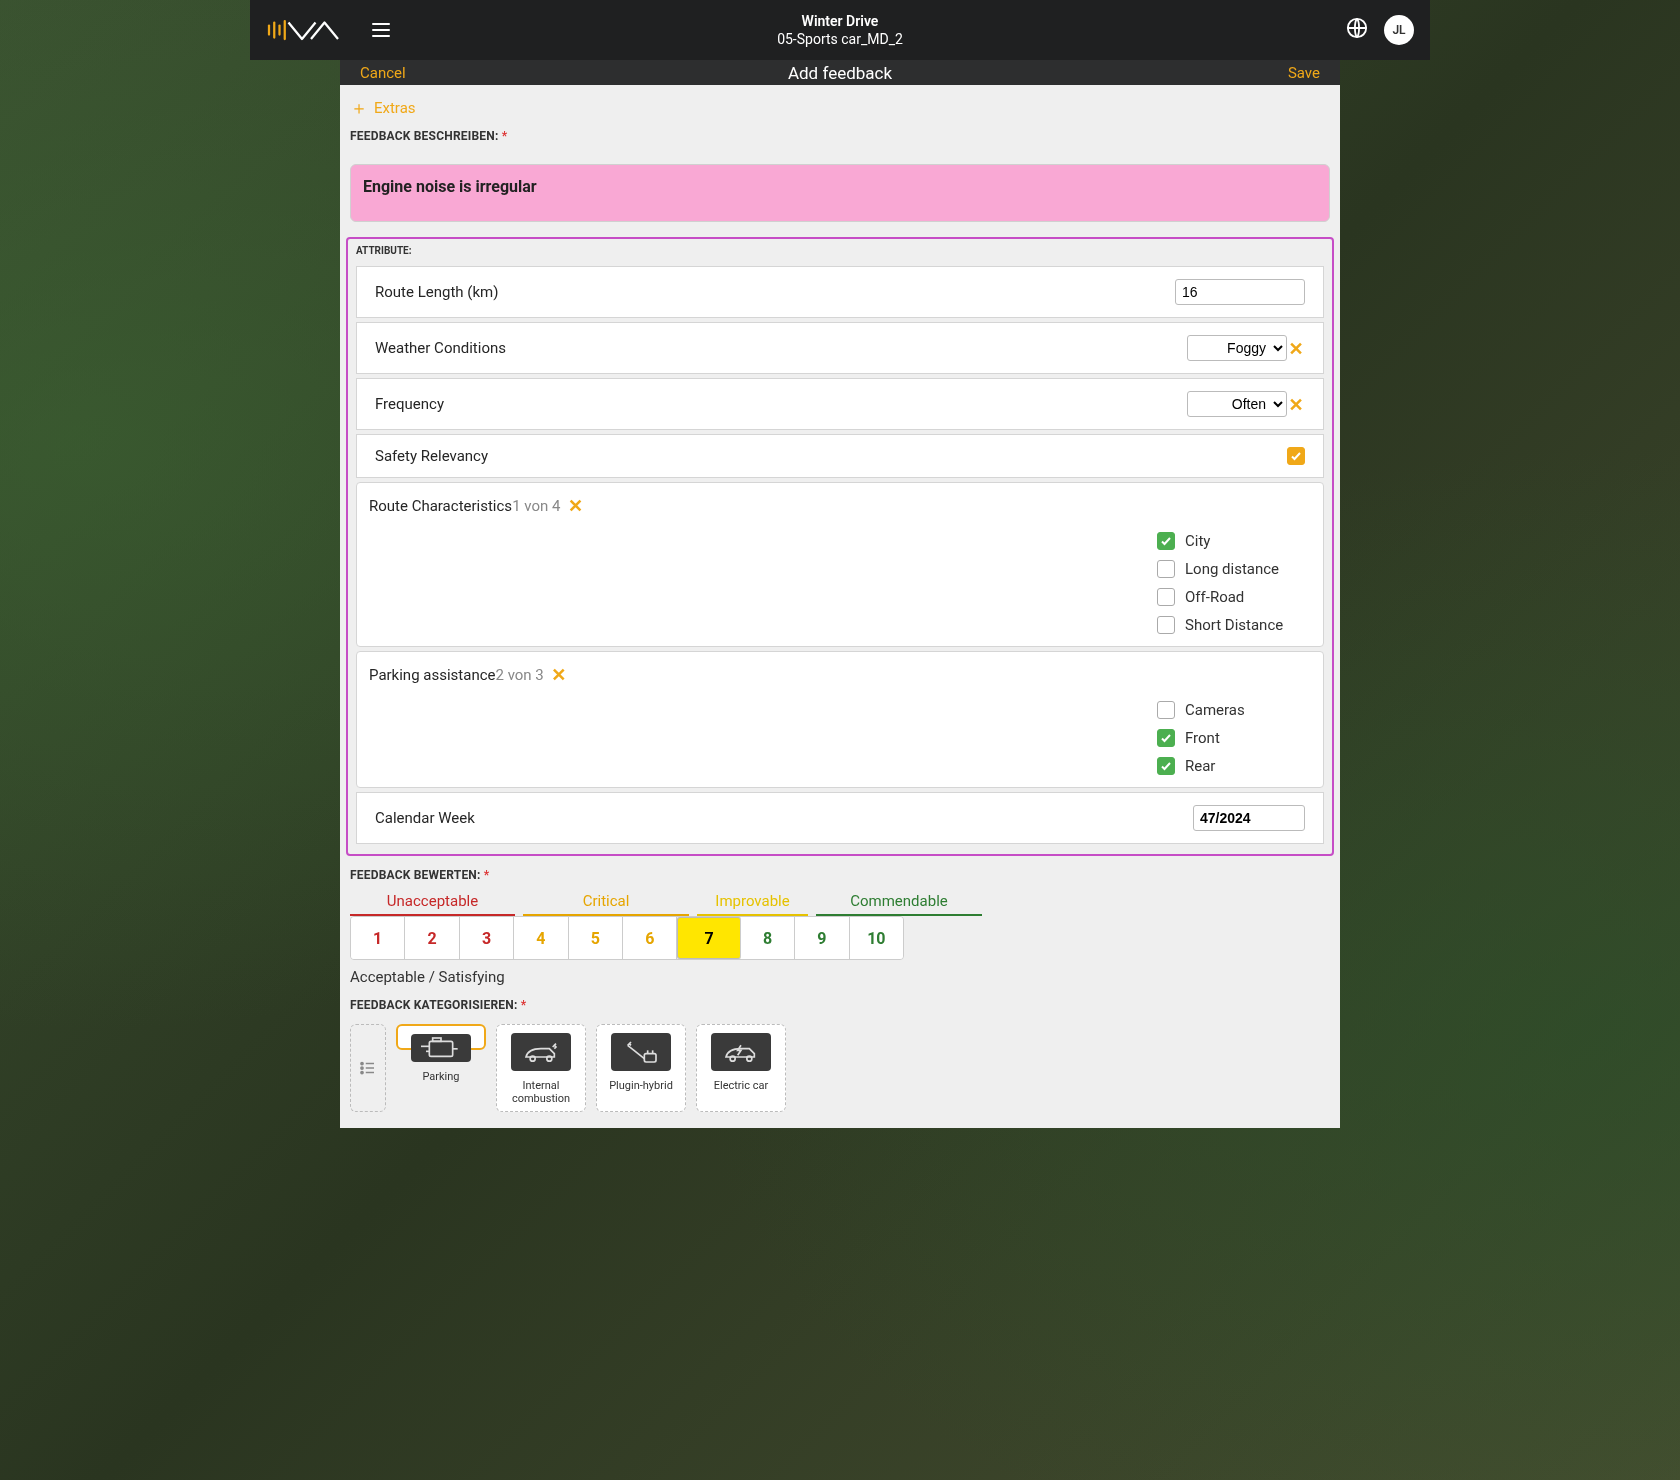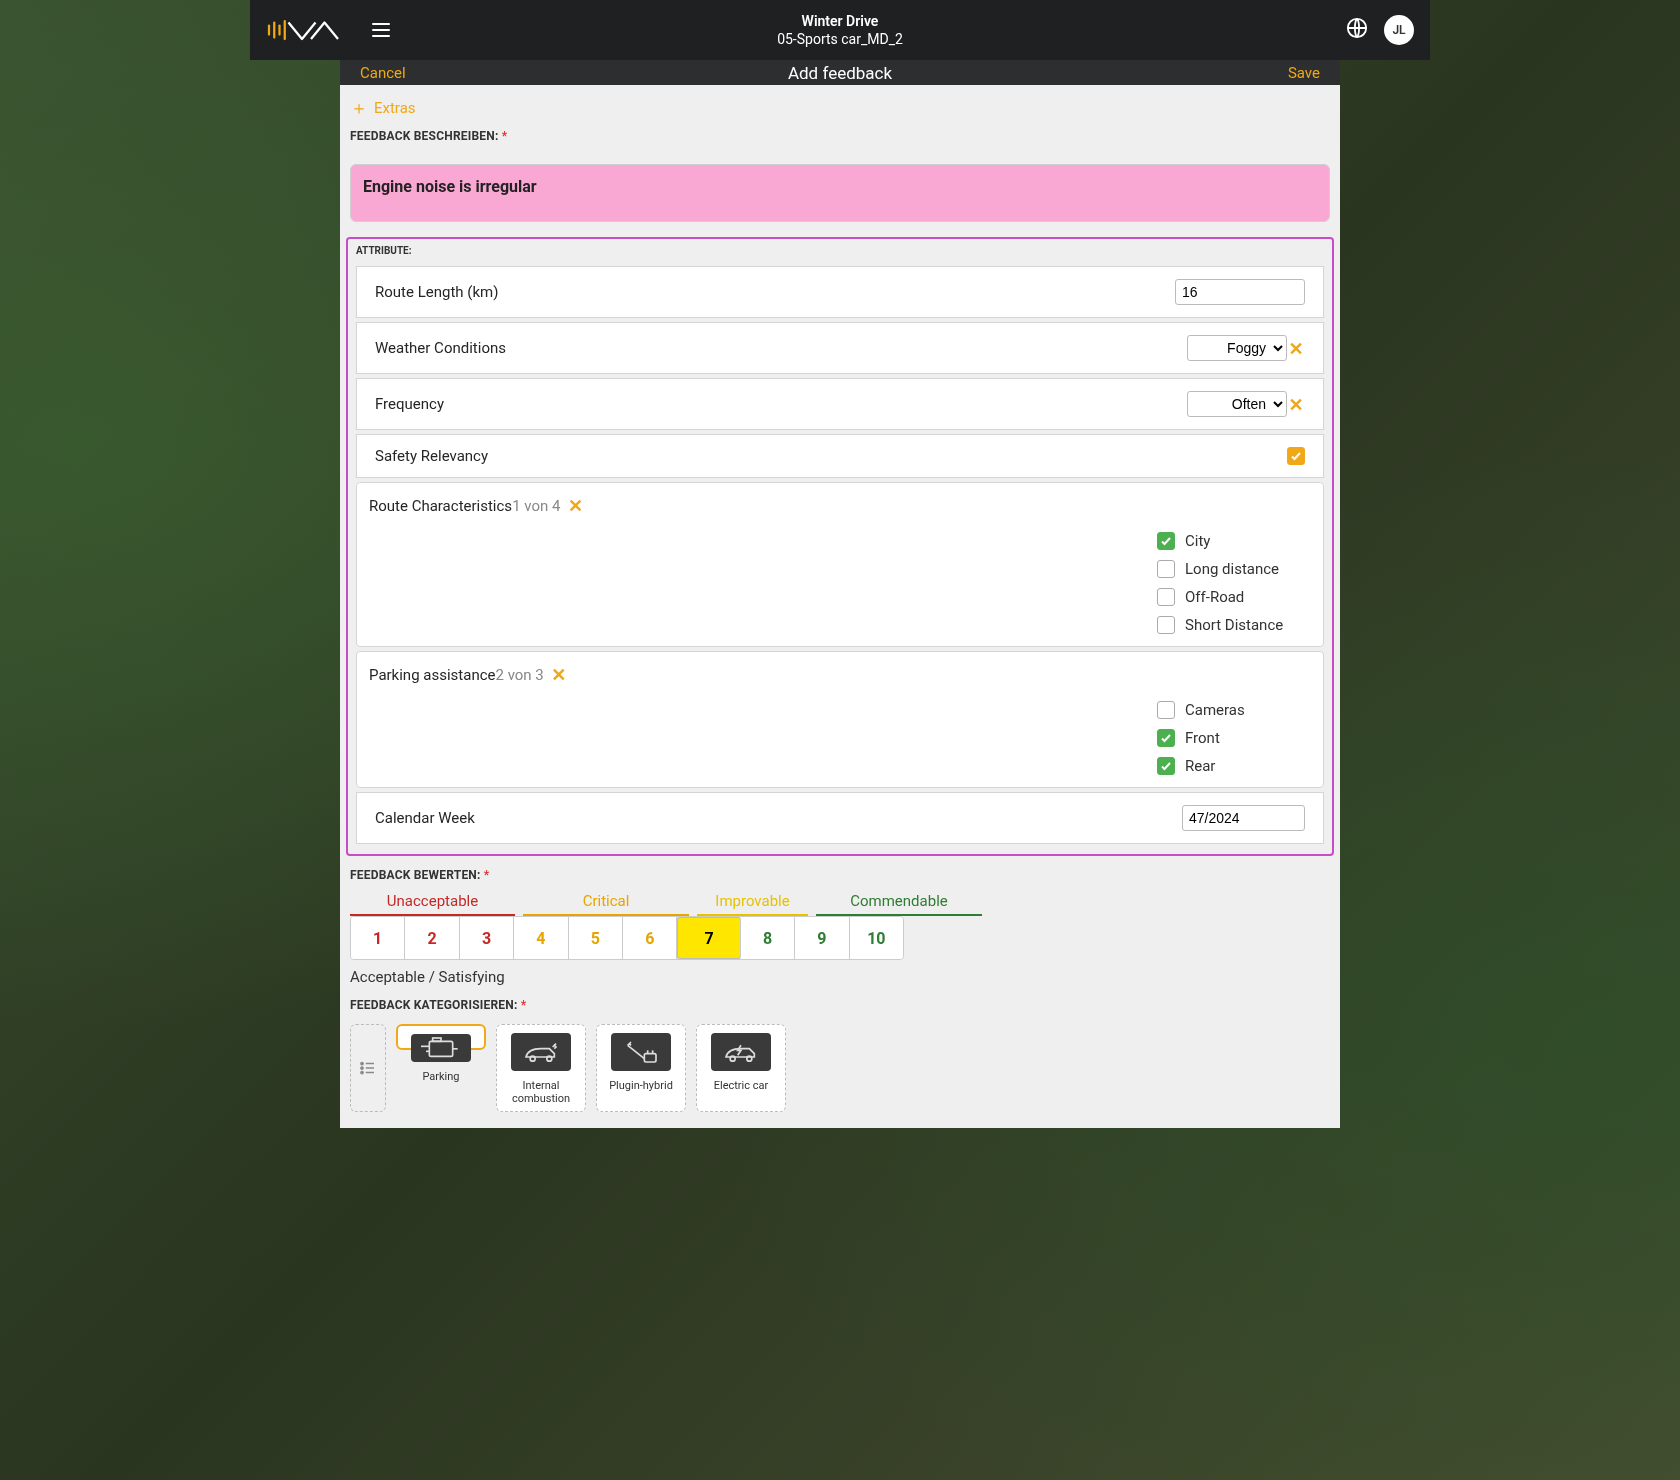--- a/index.html
+++ b/index.html
@@ -324,21 +324,21 @@
               </svg>
             </span>
             <span class="t">Rear</span>
           </div>
         </div>
     </div>
 
     <div class="attr-row">
       <span class="label">Calendar Week</span>
       <span class="spacer"></span>
-      <input class="num-input" style="width: 123px;" value="47/2024">
+      <input class="num-input" style="width: 112px; font-weight: bold;" value="47/2024">
     </div>
   </div>
 
   <div class="section-label">
     <span>FEEDBACK BEWERTEN:</span> <span class="req">*</span>
   </div>
   <div class="rating-labels">
     <div class="grp un">Unacceptable</div>
     <div class="grp cr">Critical</div>
     <div class="grp im">Improvable</div>

